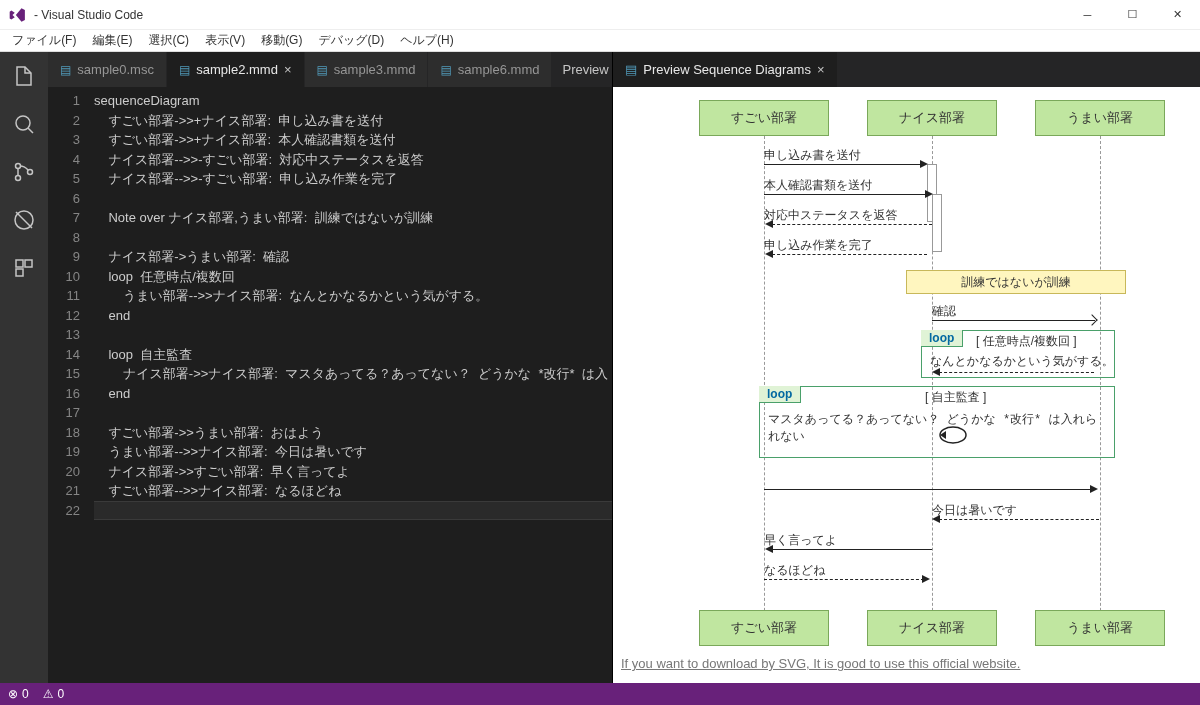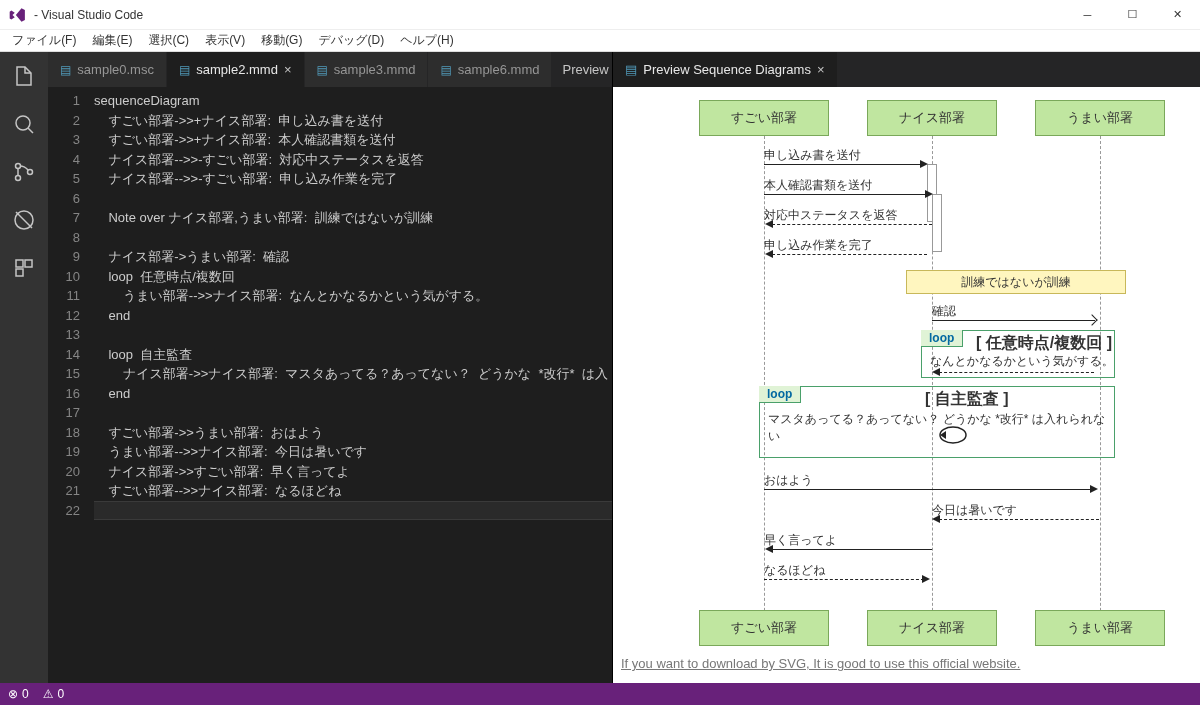--- a/index.html
+++ b/index.html
@@ -48,21 +48,21 @@
 .msg-line { position: absolute; height: 0; }
 .msg-line.solid { border-top: 1.5px solid #222; }
 .msg-line.dashed { border-top: 1.5px dashed #222; }
 .arrowhead { position: absolute; width: 0; height: 0; border-top: 4px solid transparent; border-bottom: 4px solid transparent; }
 .arrowhead.right { border-left: 8px solid #222; }
 .arrowhead.left { border-right: 8px solid #222; }
 .open-arrow-r { position:absolute; width:8px; height:8px; border-top:1.5px solid #222; border-right:1.5px solid #222; transform:rotate(45deg);}
 .note { position: absolute; background: #fff6bf; border: 1px solid #c8b85a; font-size: 12px; color: #333; display: flex; align-items: center; justify-content: center; padding: 4px 10px; }
 .loop-box { position: absolute; border: 1.5px solid #4aa06a; }
 .loop-tag { position: absolute; top: -1px; left: -1px; background: #e0f3d6; border: 1.5px solid #4aa06a; border-top:none; border-left:none; padding: 1px 8px; font-size: 12px; color: #0369a1; font-weight: bold; }
-.loop-label { position: absolute; top: 2px; font-size: 16px; color: #333; font-weight: bold; }
+.loop-label { position: absolute; top: 2px; font-size: 12px; color: #333; }
 .loop-msg { position: absolute; font-size: 12px; color: #333;}
 
 .footer-link { position: absolute; bottom: 12px; left: 8px; font-size: 13px; color: #777; text-decoration: underline; }
 
 .statusbar { height: 22px; background: #68217a; color: #fff; display: flex; align-items: center; font-size: 12px; justify-content: space-between; padding: 0 8px; }
 .statusbar .sb-left, .statusbar .sb-right { display: flex; gap: 14px; align-items: center; }
 .sb-item { display:flex; align-items:center; gap:4px;}
 </style>
 </head>
 <body>
@@ -241,28 +241,27 @@
             <div class="loop-tag">loop</div>
             <div class="loop-label" style="left:54px;">[ 任意時点/複数回 ]</div>
             <div class="loop-msg" style="left:8px; top:22px;">なんとかなるかという気がする。</div>
           </div>
           <div class="msg-line dashed" style="left:298px; top:280px; width:155px;"></div>
           <div class="arrowhead left" style="left:291px; top:276px;"></div>
 
           <div class="loop-box" style="left:118px; top:294px; width:356px; height:72px;">
             <div class="loop-tag">loop</div>
             <div class="loop-label" style="left:165px;">[ 自主監査 ]</div>
-            <div class="loop-msg" style="left:8px; top:24px; width:340px;">マスタあってる？あってない？  どうかな *改行* は入れられない</div>
+            <div class="loop-msg" style="left:8px; top:24px; width:340px;font-family:Liberation Mono, monospace;">マスタあってる？あってない？  どうかな *改行* は入れられない</div>
             <svg style="position:absolute; left:178px; top:38px;" width="30" height="24">
                 <ellipse cx="15" cy="10" rx="13" ry="8" fill="none" stroke="#222" stroke-width="1.5"></ellipse>
                 <polygon points="2,10 8,6 8,14" fill="#222"></polygon>
               </svg>
           </div>
 
-          <div class="msg" style="left:123px; top:380px; width:336px;">おはよう</div>
           <div class="msg-line solid" style="left:123px; top:397px; width:328px;"></div>
           <div class="arrowhead right" style="left:449px; top:393px;"></div>
 
           <div class="msg" style="left:291px; top:410px; width:168px;">今日は暑いです</div>
           <div class="msg-line dashed" style="left:298px; top:427px; width:160px;"></div>
           <div class="arrowhead left" style="left:291px; top:423px;"></div>
 
           <div class="msg" style="left:123px; top:440px; width:168px;">早く言ってよ</div>
           <div class="msg-line solid" style="left:131px; top:457px; width:160px;"></div>
           <div class="arrowhead left" style="left:124px; top:453px;"></div>

